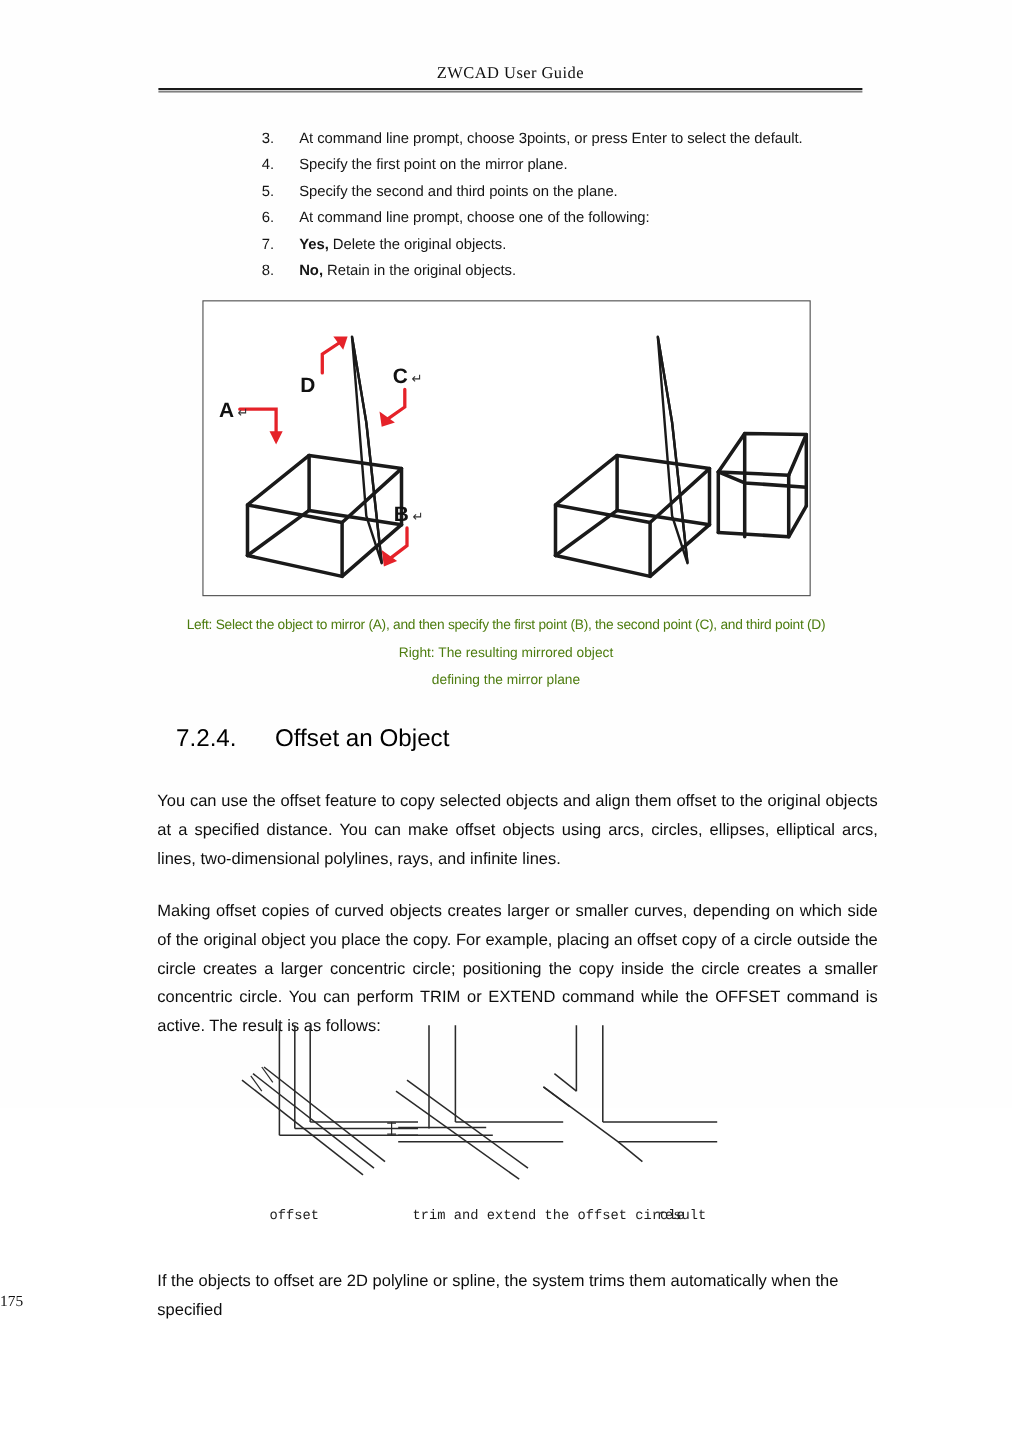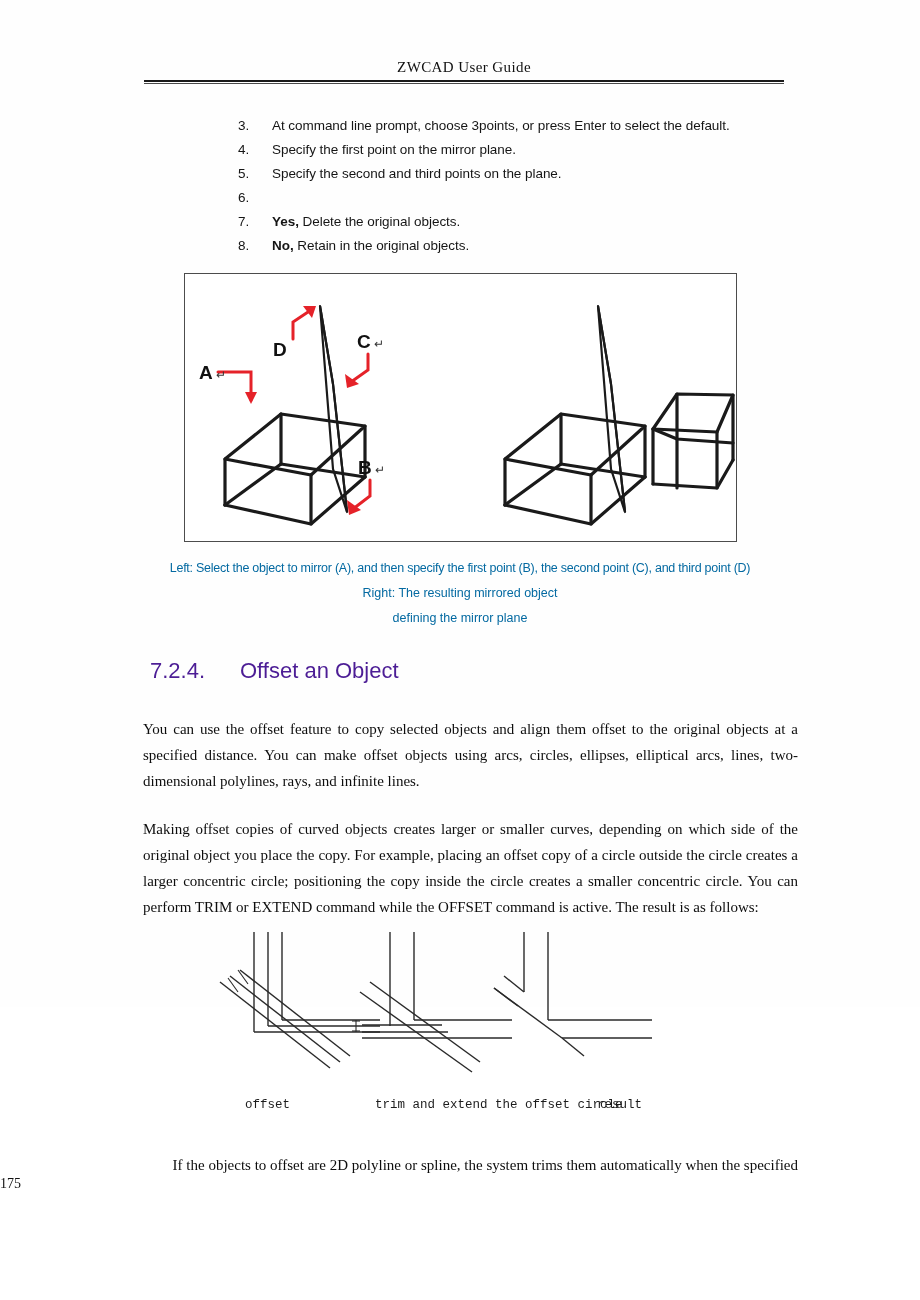--- a/index.html
+++ b/index.html
@@ -90,56 +90,56 @@
 
   
   .caption {
     position: absolute;
     left: 130px;
     top: 556px;
     width: 660px;
     text-align: center;
     font-family: "Liberation Sans", sans-serif;
     font-size: 12.5px;
-    color: #0369a1;
+    color: #4d7c0f;
     line-height: 25px;
   }
   .caption-line-1 { letter-spacing: -0.25px; }
 
   
   .heading {
     position: absolute;
-    left: 150px;
+    left: 160px;
     top: 658px;
     width: 600px;
     font-family: "Liberation Sans", sans-serif;
     font-size: 22px;
-    color: #4c1d95;
+    color: #000000;
     display: flex;
     align-items: flex-start;
   }
   .heading-num {
     width: 90px;
     flex: 0 0 90px;
   }
 
   
   .para {
     position: absolute;
     left: 143px;
     width: 655px;
-    font-family: Liberation Serif, serif;
+    font-family: Liberation Sans, sans-serif;
     font-size: 15px;
     line-height: 26px;
     color: #0d0d0d;
     text-align: justify;
   }
   #para-1 { top: 716px; }
   #para-2 { top: 816px; }
-  #para-3 { top: 1152px; text-align: right; }
+  #para-3 { top: 1152px; text-align: left; }
 
   
   .offset-figure {
     position: absolute;
     left: 212px;
     top: 920px;
     width: 510px;
     height: 200px;
   }
   .offset-figure svg { display: block; }
@@ -190,20 +190,21 @@
     <div class="step-row">
       <span class="step-num">4.</span>
       <span class="step-text"><b></b><span>Specify the first point on the mirror plane.</span></span>
     </div>
     <div class="step-row">
       <span class="step-num">5.</span>
       <span class="step-text"><b></b><span>Specify the second and third points on the plane.</span></span>
     </div>
     <div class="step-row">
       <span class="step-num">6.</span>
+      <span class="step-text"><b></b><span>At command line prompt, choose one of the following:</span></span>
     </div>
     <div class="step-row">
       <span class="step-num">7.</span>
       <span class="step-text"><b>Yes,</b><span> Delete the original objects.</span></span>
     </div>
     <div class="step-row">
       <span class="step-num">8.</span>
       <span class="step-text"><b>No,</b><span> Retain in the original objects.</span></span>
     </div>
   </div>

